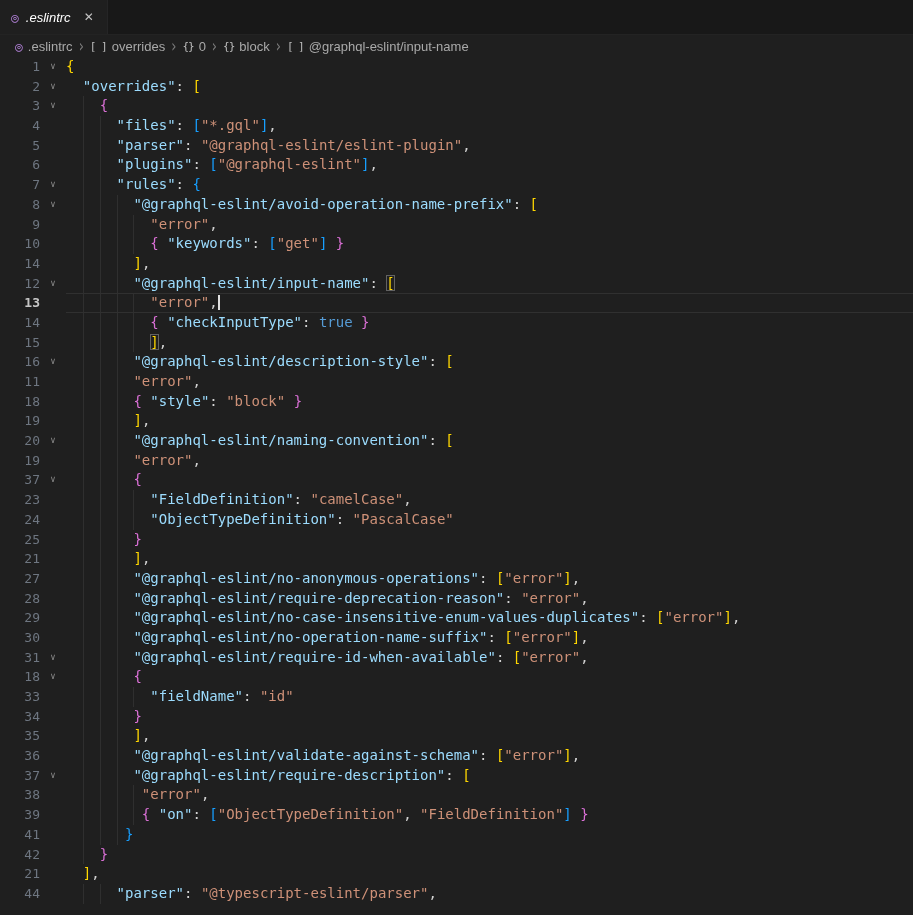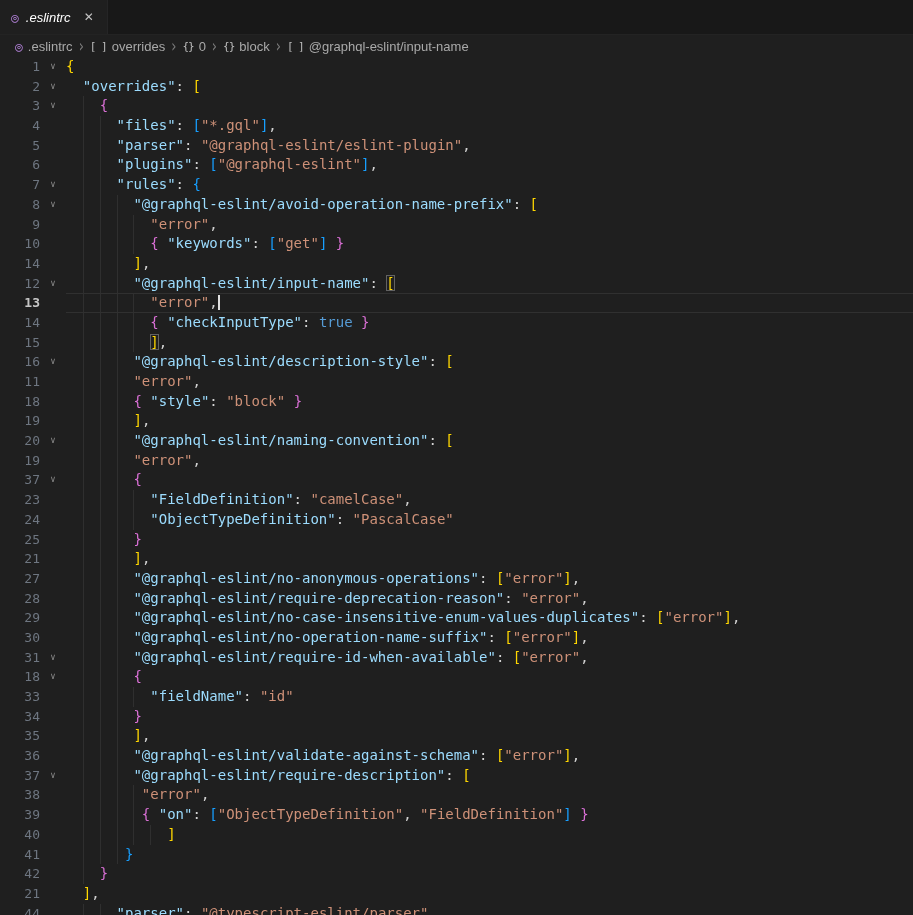--- a/index.html
+++ b/index.html
@@ -128,18 +128,17 @@
     <div class="line"><div class="ln">30</div><div class="fold"></div><div class="content"><span class="guide" style="left: 2ch;"></span><span class="guide" style="left: 4ch;"></span><span class="guide" style="left: 6ch;"></span><span>        <span class="t-key">"@graphql-eslint/no-operation-name-suffix"</span><span class="t-pun">: </span><span class="t-bg">[</span><span class="t-str">"error"</span><span class="t-bg">]</span><span class="t-pun">,</span></span></div></div>
     <div class="line"><div class="ln">31</div><div class="fold">∨</div><div class="content"><span class="guide" style="left: 2ch;"></span><span class="guide" style="left: 4ch;"></span><span class="guide" style="left: 6ch;"></span><span>        <span class="t-key">"@graphql-eslint/require-id-when-available"</span><span class="t-pun">: </span><span class="t-bg">[</span><span class="t-str">"error"</span><span class="t-pun">,</span></span></div></div>
     <div class="line"><div class="ln">18</div><div class="fold">∨</div><div class="content"><span class="guide" style="left: 2ch;"></span><span class="guide" style="left: 4ch;"></span><span class="guide" style="left: 6ch;"></span><span>        <span class="t-bp">{</span></span></div></div>
     <div class="line"><div class="ln">33</div><div class="fold"></div><div class="content"><span class="guide" style="left: 2ch;"></span><span class="guide" style="left: 4ch;"></span><span class="guide" style="left: 6ch;"></span><span class="guide" style="left: 8ch;"></span><span>          <span class="t-key">"fieldName"</span><span class="t-pun">: </span><span class="t-str">"id"</span></span></div></div>
     <div class="line"><div class="ln">34</div><div class="fold"></div><div class="content"><span class="guide" style="left: 2ch;"></span><span class="guide" style="left: 4ch;"></span><span class="guide" style="left: 6ch;"></span><span>        <span class="t-bp">}</span></span></div></div>
     <div class="line"><div class="ln">35</div><div class="fold"></div><div class="content"><span class="guide" style="left: 2ch;"></span><span class="guide" style="left: 4ch;"></span><span class="guide" style="left: 6ch;"></span><span>        <span class="t-bg">]</span><span class="t-pun">,</span></span></div></div>
     <div class="line"><div class="ln">36</div><div class="fold"></div><div class="content"><span class="guide" style="left: 2ch;"></span><span class="guide" style="left: 4ch;"></span><span class="guide" style="left: 6ch;"></span><span>        <span class="t-key">"@graphql-eslint/validate-against-schema"</span><span class="t-pun">: </span><span class="t-bg">[</span><span class="t-str">"error"</span><span class="t-bg">]</span><span class="t-pun">,</span></span></div></div>
     <div class="line"><div class="ln">37</div><div class="fold">∨</div><div class="content"><span class="guide" style="left: 2ch;"></span><span class="guide" style="left: 4ch;"></span><span class="guide" style="left: 6ch;"></span><span>        <span class="t-key">"@graphql-eslint/require-description"</span><span class="t-pun">: </span><span class="t-bg">[</span></span></div></div>
     <div class="line"><div class="ln">38</div><div class="fold"></div><div class="content"><span class="guide" style="left: 2ch;"></span><span class="guide" style="left: 4ch;"></span><span class="guide" style="left: 6ch;"></span><span class="guide" style="left: 8ch;"></span><span>         <span class="t-str">"error"</span><span class="t-pun">,</span></span></div></div>
     <div class="line"><div class="ln">39</div><div class="fold"></div><div class="content"><span class="guide" style="left: 2ch;"></span><span class="guide" style="left: 4ch;"></span><span class="guide" style="left: 6ch;"></span><span class="guide" style="left: 8ch;"></span><span>         <span class="t-bp">{</span><span class="t-pun"> </span><span class="t-key">"on"</span><span class="t-pun">: </span><span class="t-bb">[</span><span class="t-str">"ObjectTypeDefinition"</span><span class="t-pun">, </span><span class="t-str">"FieldDefinition"</span><span class="t-bb">]</span><span class="t-pun"> </span><span class="t-bp">}</span></span></div></div>
-    <div class="line"><div class="ln">40</div><div class="fold"></div><div class="content"><span class="guide" style="left: 2ch;"></span><span class="guide" style="left: 4ch;"></span><span class="guide" style="left: 6ch;"></span><span class="guide" style="left: 8ch;"></span><span class="guide" style="left: 10ch;"></span><span>            <span class="t-bg">]</span></span></div></div>
     <div class="line"><div class="ln">41</div><div class="fold"></div><div class="content"><span class="guide" style="left: 2ch;"></span><span class="guide" style="left: 4ch;"></span><span class="guide" style="left: 6ch;"></span><span>       <span class="t-bb">}</span></span></div></div>
     <div class="line"><div class="ln">42</div><div class="fold"></div><div class="content"><span class="guide" style="left: 2ch;"></span><span>    <span class="t-bp">}</span></span></div></div>
     <div class="line"><div class="ln">21</div><div class="fold"></div><div class="content"><span>  <span class="t-bg">]</span><span class="t-pun">,</span></span></div></div>
     <div class="line"><div class="ln">44</div><div class="fold"></div><div class="content"><span class="guide" style="left: 2ch;"></span><span class="guide" style="left: 4ch;"></span><span>      <span class="t-key">"parser"</span><span class="t-pun">: </span><span class="t-str">"@typescript-eslint/parser"</span><span class="t-pun">,</span></span></div></div>
   </div>
 
 </body></html>

